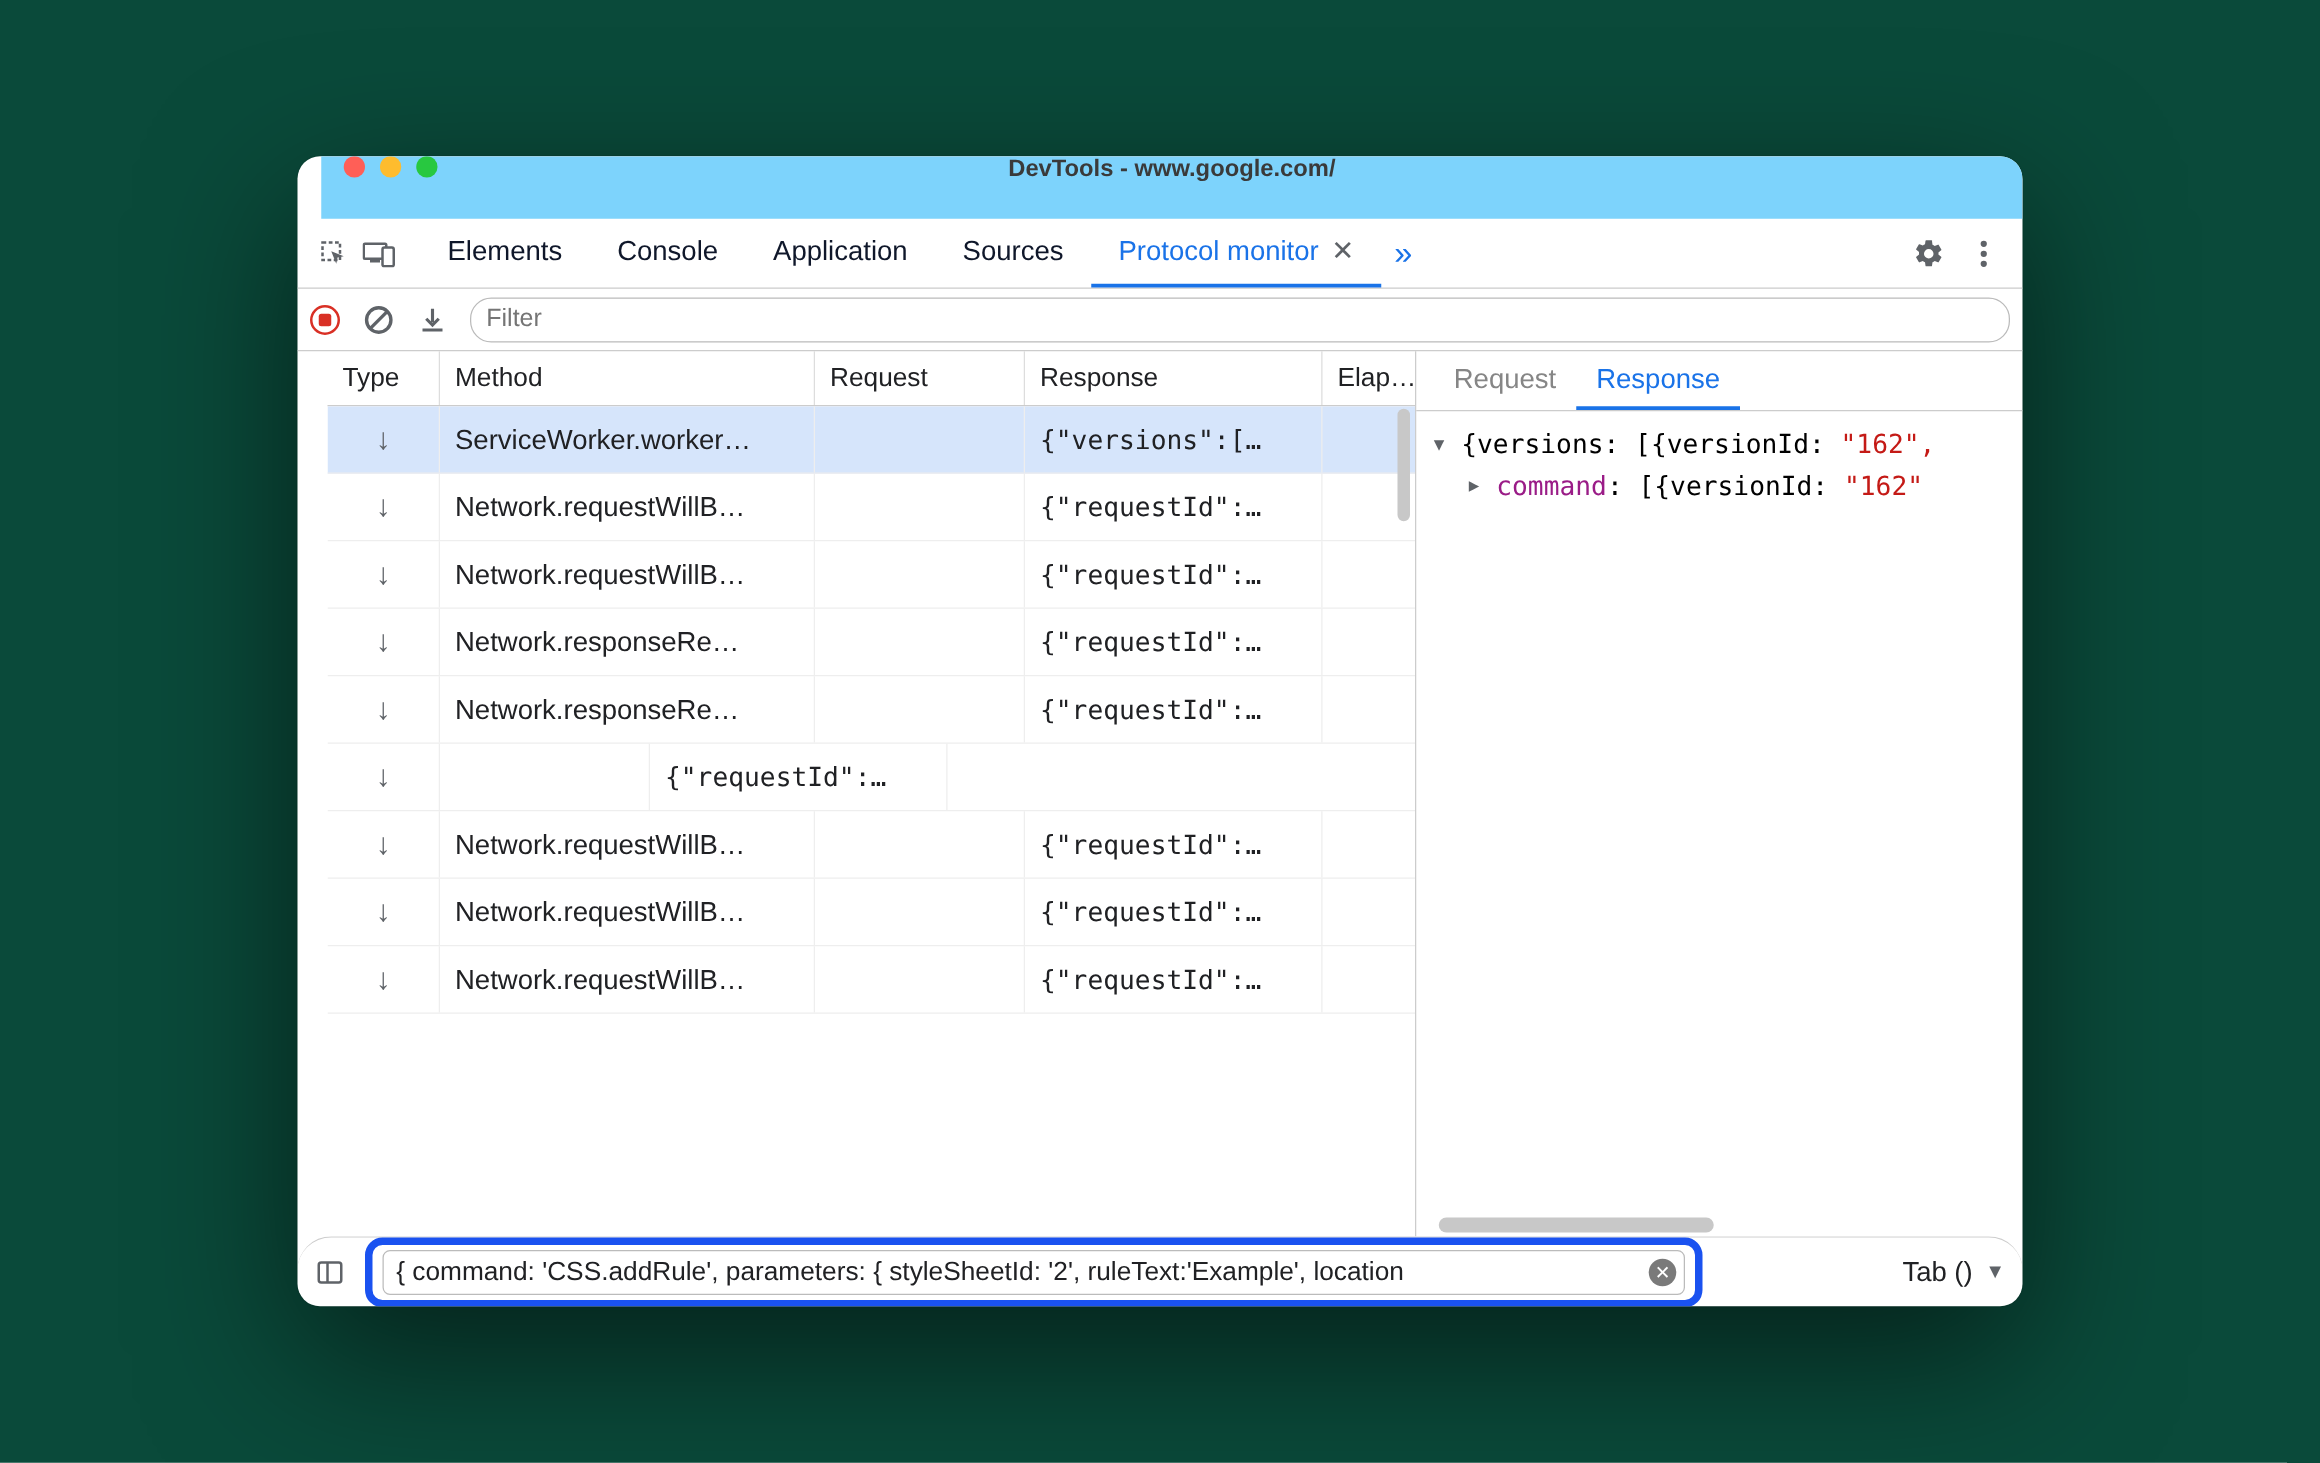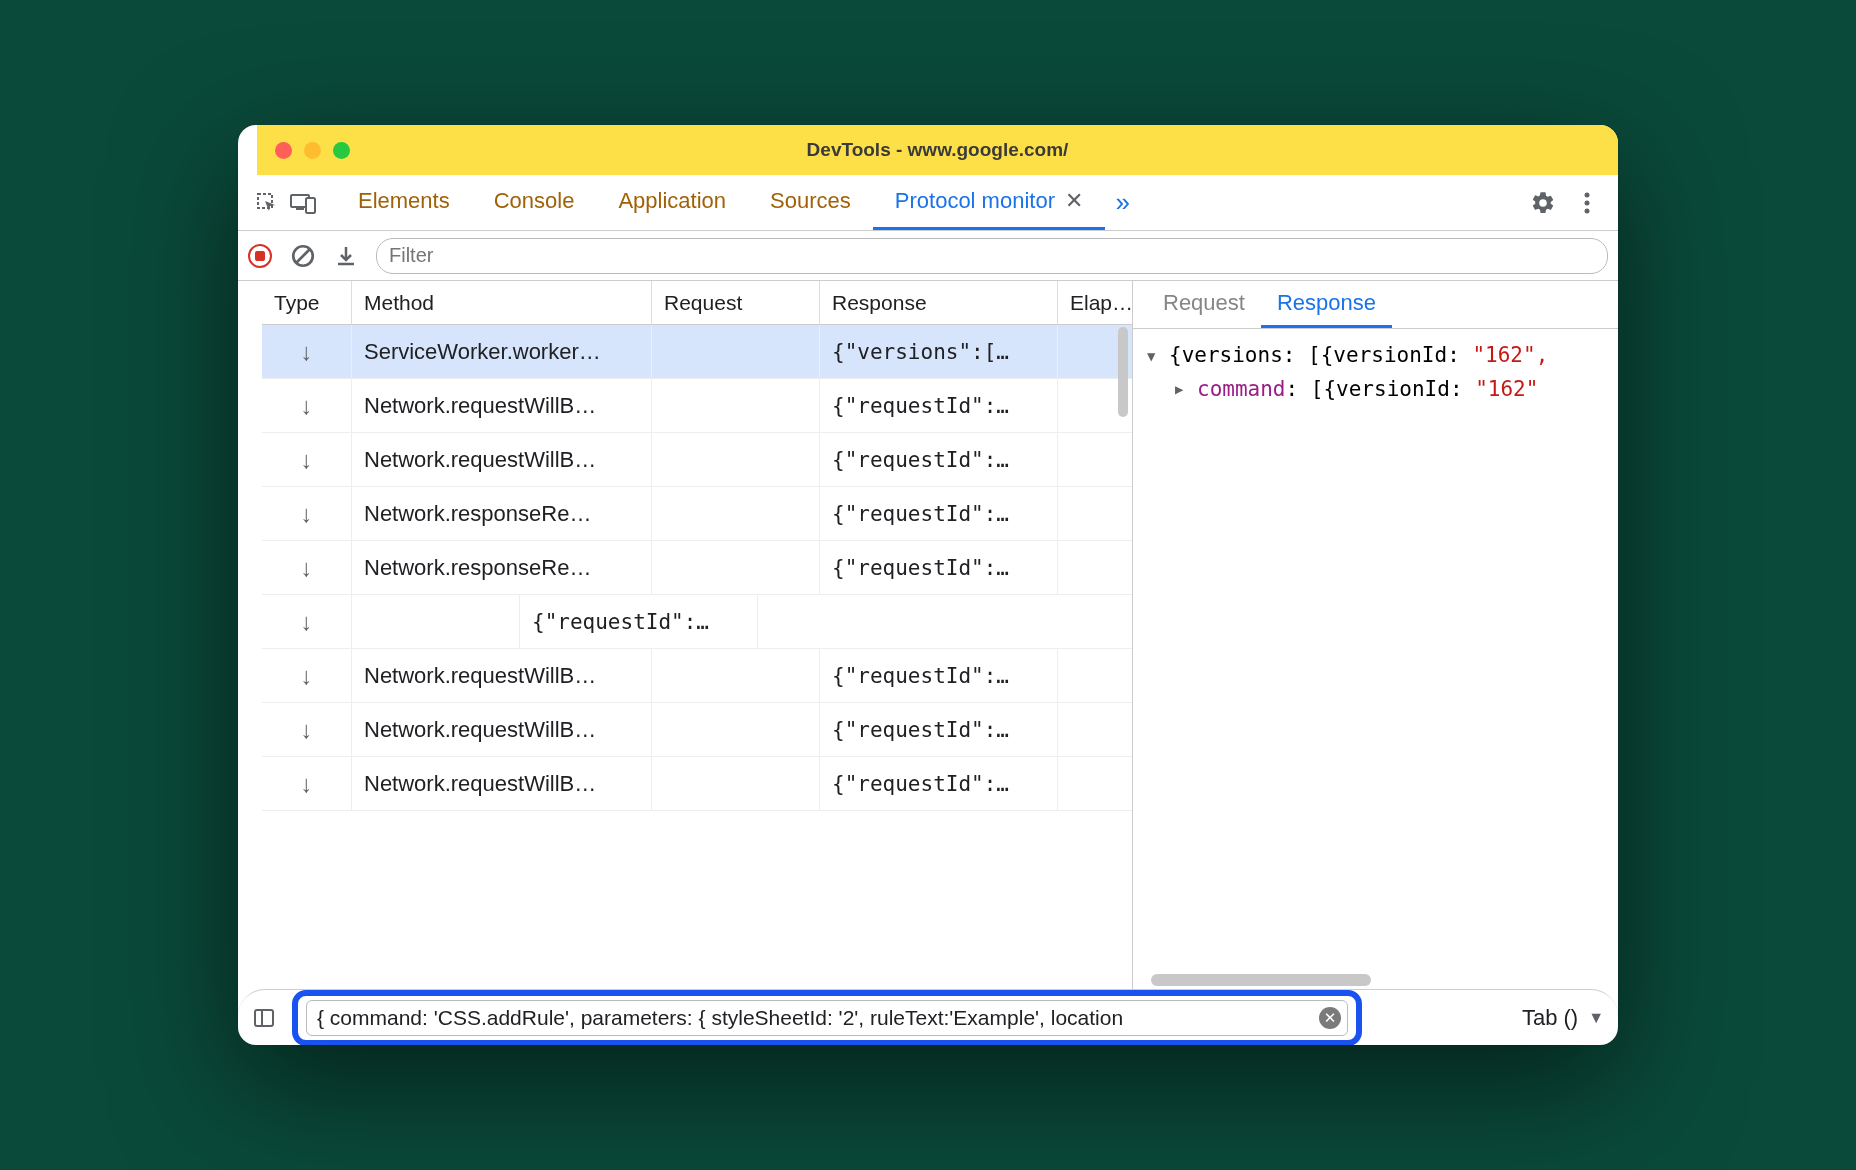--- a/index.html
+++ b/index.html
@@ -18,22 +18,22 @@
     height: 920px;
     background: #fff;
     border-radius: 18px;
     box-shadow: 0 40px 120px rgba(0,0,0,0.55), 0 0 0 1px rgba(0,0,0,0.05);
     overflow: hidden;
     display: flex; flex-direction: column;
     position: relative;
   }
   .titlebar {
     height: 50px;
-    background: #fde047;
-    display: flex; align-items: center;
+    background: #7dd3fc;
+    display: flex; align-items: flex-start;
     padding: 0 18px;
     position: relative;
     margin-left: 19px;
   }
   .traffic { display: flex; gap: 12px; }
   .tl { width: 17px; height: 17px; border-radius: 50%; }
   .red { background: #ff5f57; }
   .yellow { background: #febc2e; }
   .green { background: #28c840; }
   .title {
@@ -45,21 +45,21 @@
     border-bottom: 1px solid #ccc;
     display: flex; align-items: stretch;
     padding: 0 10px 0 8px;
   }
   .toolbar-left { display: flex; align-items: center; gap: 6px; padding: 0 6px; }
   .tool-icon { width: 30px; height: 30px; display:flex; align-items:center; justify-content:center; color:#5f6368; }
   .tabs { display: flex; align-items: stretch; margin-left: 12px; }
   .tab {
     display: flex; align-items: center;
     padding: 0 22px;
-    font-size: 22px; color: #a16207;
+    font-size: 22px; color: #0f172a;
     border-bottom: 3px solid transparent;
     cursor: pointer;
   }
   .tab.active { color: #1a73e8; border-bottom-color: #1a73e8; }
   .tab .close { margin-left: 10px; font-size: 22px; color:#5f6368; }
   .more-tabs { display:flex; align-items:center; padding:0 10px; color:#1a73e8; font-size:26px; }
   .toolbar-right { margin-left: auto; display:flex; align-items:center; gap: 14px; padding-right:6px; color:#5f6368; }
   .filterbar {
     height: 50px;
     padding: 6px 10px;

